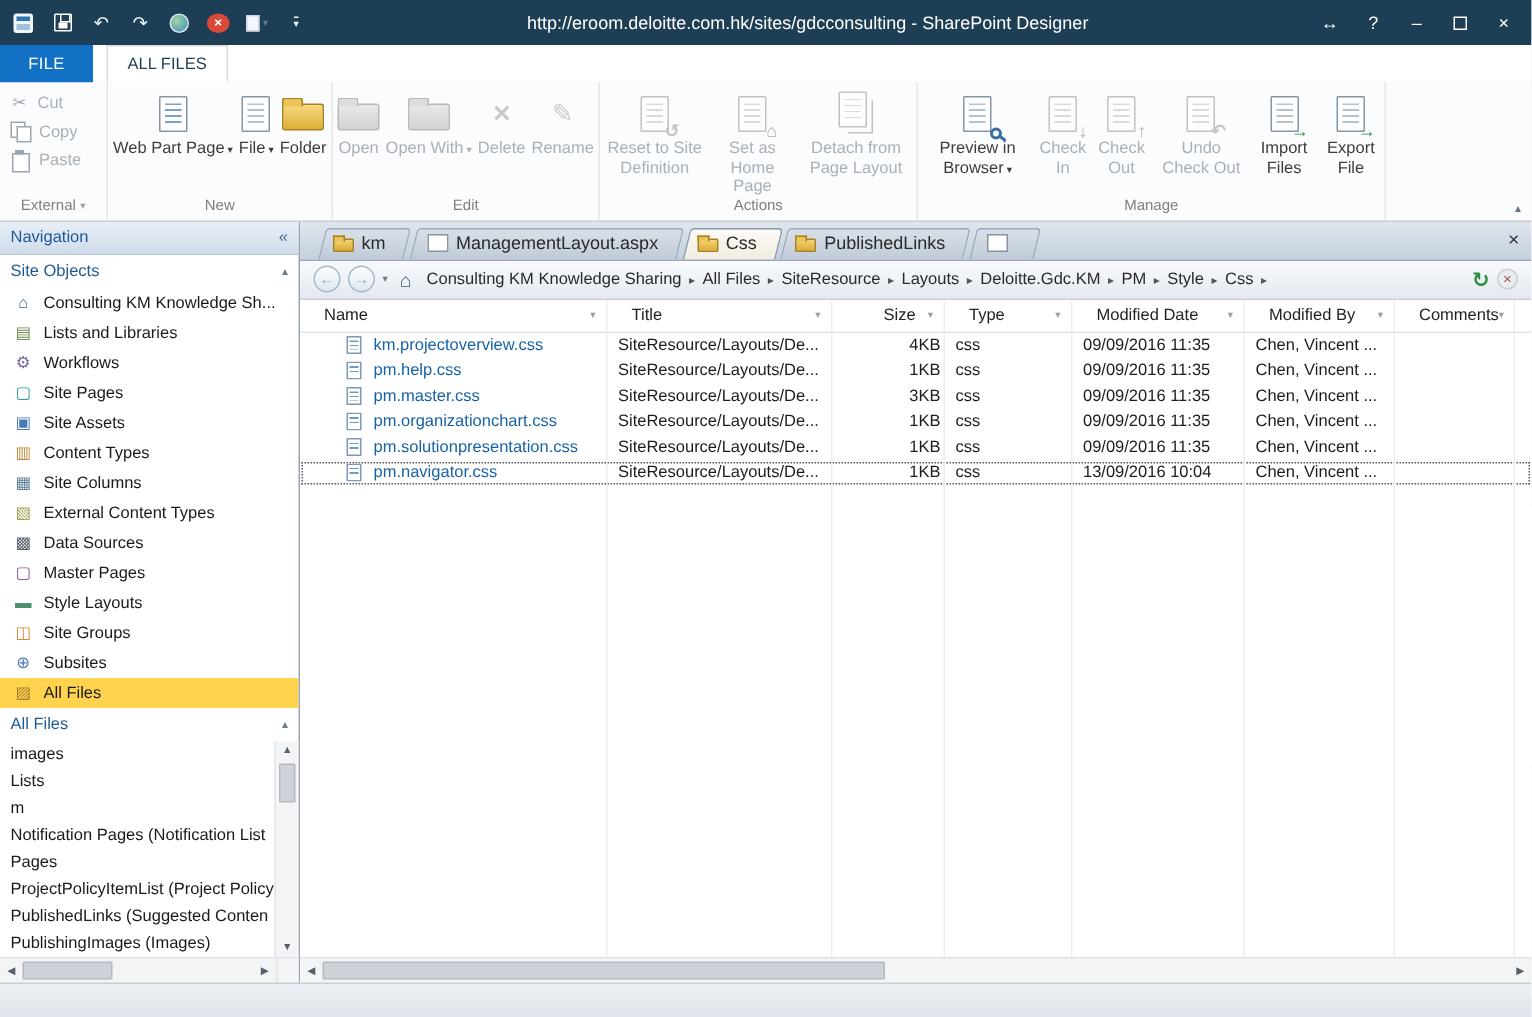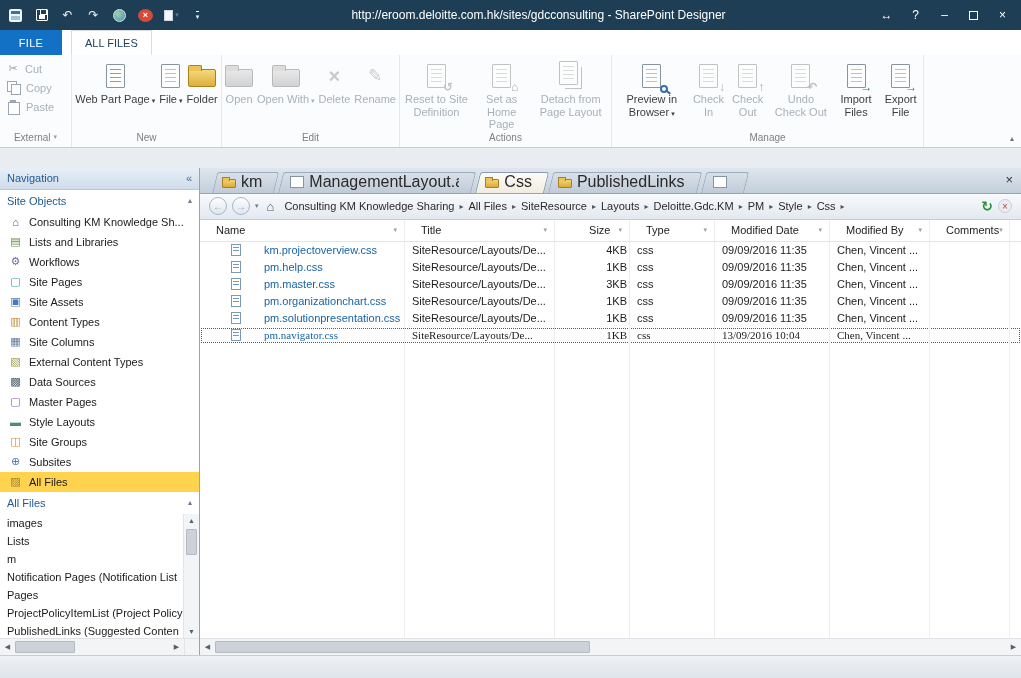--- a/index.html
+++ b/index.html
@@ -62,21 +62,21 @@
   .ic-cut { width:14px; text-align:center; font-size:11px; color:#9aa6b2; }
   .ic-copy { position:relative; width:15px; height:13px; }
   .ic-copy::before,.ic-copy::after { content:""; position:absolute; width:8px; height:9px; background:#fff; border:1px solid #9aa6b2; }
   .ic-copy::before{left:1px;top:0;} .ic-copy::after{left:5px;top:3px;}
   .ic-paste { position:relative; width:15px; height:13px; }
   .ic-paste::before { content:""; position:absolute; width:10px; height:11px; border:1px solid #9aa6b2; background:#fff; left:2px; top:2px; }
   .ic-paste::after { content:""; position:absolute; width:6px; height:3px; background:#9aa6b2; left:4px; top:0; }
   .collapse-ribbon { position:absolute; right:7px; bottom:4px; font-size:8px; color:#6a7480; }
 
   
-  .main { flex:1; display:flex; min-height:0;margin-top:20px; }
+  .main { flex:1; display:flex; min-height:0; }
 
   
   .sidebar { flex:0 0 200px; width:200px; background:#fff; border-right:1px solid #98a4b2; display:flex; flex-direction:column; min-height:0; }
   .nav-title { flex:0 0 22px; background:linear-gradient(#e8eff7,#cfdceb); border-bottom:1px solid #b9c7d6; color:var(--accent,#1e5a96); display:flex; align-items:center; justify-content:space-between; padding:0 7px; }
   .pane-collapse { color:#4a6b8c; font-size:11px; }
   .sec-h { flex:0 0 22px; color:var(--accent,#1e5a96); display:flex; justify-content:space-between; align-items:center; padding:0 7px; }
   .sec-caret { font-size:8px; color:#6a7a8a; }
   .so-list { flex:0 0 280px; overflow:hidden; }
   .so-item { height:20px; display:flex; align-items:center; gap:7px; padding-left:9px; cursor:default; }
   .so-item.selected { background:var(--selected,#ffd34e); }
@@ -95,21 +95,21 @@
   .sb-corner { width:15px; align-self:stretch; background:#f3f4f6; border-left:1px solid #e2e4e8; }
 
   
   .content { flex:1; display:flex; flex-direction:column; min-width:0; background:#fff; }
   .tabstrip { flex:0 0 26px; background:linear-gradient(#dfe6ee,#c3cfdc); border-bottom:1px solid #96a5b6; display:flex; align-items:flex-end; padding-left:12px; position:relative; }
   .dtabs { display:flex; align-items:flex-end; }
   .dtab { position:relative; height:21px; margin-right:4px; padding:0 12px 0 10px; display:flex; align-items:center; gap:5px; }
   .dtab::before { content:""; position:absolute; inset:0; background:linear-gradient(#d9e0e8,#c0cbd8); border:1px solid #9aabbc; border-bottom:none; border-radius:3px 3px 0 0; transform:skewX(-14deg); transform-origin:bottom left; }
   .dtab.active::before { background:linear-gradient(#fcfbf7,#f0ece0); border-color:#8a9aac; }
   .dtab > * { position:relative; z-index:1; }
-  .dtab-label { font-size:16px; color:#2a2a2a; white-space:nowrap; max-width:150px; overflow:hidden; }
+  .dtab-label { font-size:12px; color:#2a2a2a; white-space:nowrap; max-width:150px; overflow:hidden; }
   .dtab-ico { width:14px; height:12px; position:relative; flex:0 0 14px; }
   .dtab-ico.folder { width:14px; height:9px; background:linear-gradient(#f2d475,#ddab35); border:1px solid #a5821f; border-radius:1px; margin-top:2px; }
   .dtab-ico.folder::before { content:""; position:absolute; top:-3px; left:-1px; width:6px; height:3px; background:#ecc356; border:1px solid #a5821f; border-bottom:none; }
   .dtab-ico.page { width:9px; height:12px; background:#fff; border:1px solid #8795a3; margin-left:2px; }
   .ts-close { position:absolute; right:8px; top:5px; font-size:13px; color:#333; line-height:1; }
 
   .breadcrumb { flex:0 0 26px; background:linear-gradient(#f8fafc,#e3e9f0); border-bottom:1px solid #c6cdd5; display:flex; align-items:center; padding:0 9px; gap:5px; }
   .navcirc { flex:0 0 18px; width:18px; height:18px; border-radius:50%; border:1px solid #a8b8c8; background:linear-gradient(#fcfdfe,#dfe7ef); color:#9aa8b6; display:flex; align-items:center; justify-content:center; font-size:10px; }
   .bc-dd { font-size:7px; color:#6a7a8a; }
   .bc-home { font-size:13px; color:#4a5a6a; margin:0 3px; }
@@ -121,23 +121,23 @@
   .bc-refresh { color:#2f8f3f; font-size:14px; font-weight:bold; }
   .bc-close { width:14px; height:14px; border-radius:50%; background:#e9edf2; border:1px solid #c9cfd6; color:#b05040; display:flex; align-items:center; justify-content:center; font-size:10px; }
 
   .table-header { flex:0 0 22px; display:grid; grid-template-columns:205px 150px 75px 85px 115px 100px 80px; border-bottom:1px solid #e2e5e9; background:#fff; }
   .th { display:flex; align-items:center; justify-content:space-between; padding:0 7px 0 16px; border-right:1px solid #eceef1; color:#222; }
   .th.right { justify-content:flex-end; gap:8px; }
   .flt { font-size:7px; color:#96a0aa; }
   .table-body { flex:1; position:relative; overflow:hidden; background:#fff; }
   .vline { position:absolute; top:0; bottom:0; width:1px; background:#eceef1; }
   .frow { display:grid; grid-template-columns:205px 150px 75px 85px 115px 100px 80px; height:17px; align-items:center; }
-  .frow.focused { outline:1px dotted #5a5a5a; outline-offset:-2px;font-family:Liberation Serif, serif; }
+  .frow.focused { outline:1px dotted #5a5a5a; outline-offset:-2px; }
   .cell { padding:0 7px; white-space:nowrap; overflow:hidden; color:#1c1c1c; }
-  .c-name { display:flex; align-items:flex-start; gap:23px; padding-left:31px; }
+  .c-name { display:flex; align-items:flex-start; gap:8px; padding-left:31px; }
   .fname { color:var(--link,#1763a6); }
   .fico { width:10px; height:12px; flex:0 0 10px; background:#fff; border:1px solid #7e99b5; position:relative; }
   .fico::before { content:""; position:absolute; left:1px; right:1px; top:2px; bottom:2px; background:repeating-linear-gradient(to bottom,#6f9ac2 0 1px,transparent 1px 3px); }
   .c-size { text-align:right; padding-right:3px; }
 
   .statusstrip { flex:0 0 23px; background:linear-gradient(#eef1f5,#dfe4ea); border-top:1px solid #c8cdd4; }
 </style>
 </head>
 <body>
 

